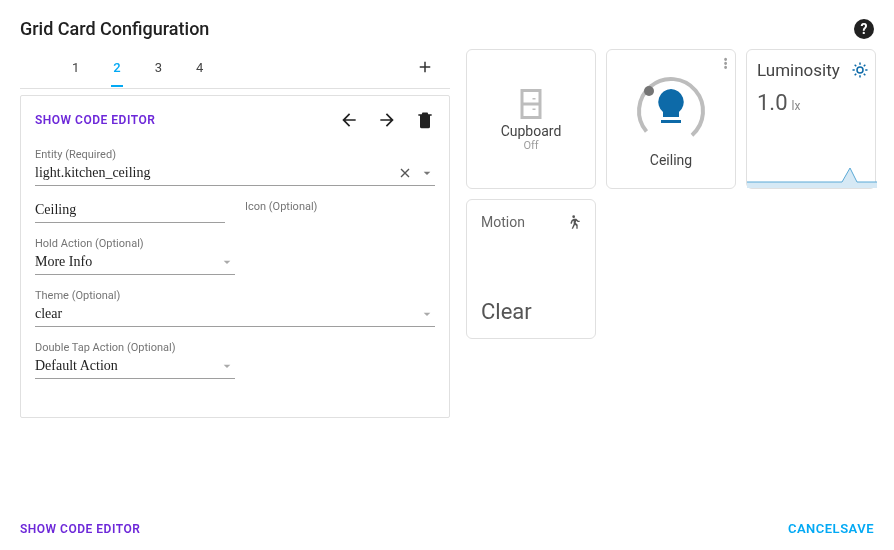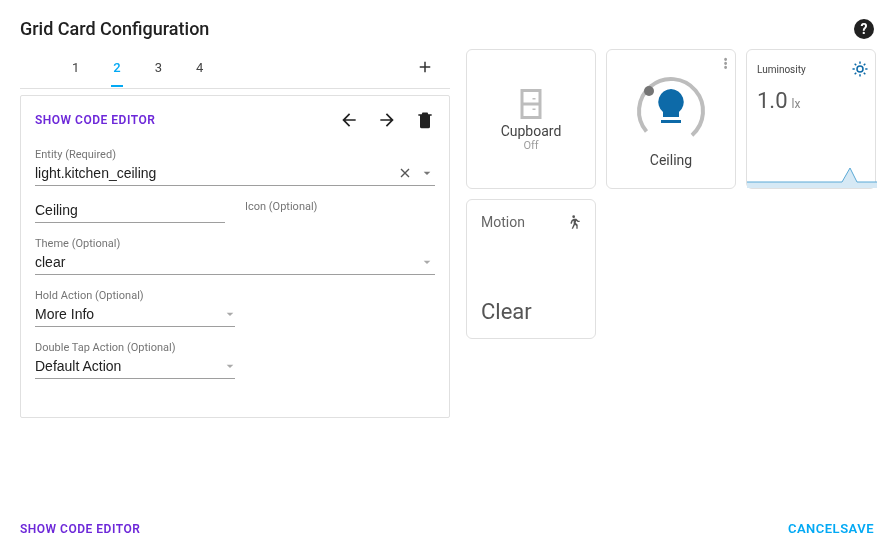--- a/index.html
+++ b/index.html
@@ -15,35 +15,35 @@
   .tab.active { color: #03a9f4; border-bottom: 2px solid #03a9f4; font-weight: 500; }
   .add-btn { margin-left: auto; font-size: 22px; color: #333; cursor: pointer; padding: 0 6px; }
   .panel { border: 1px solid #e0e0e0; border-radius: 2px; padding: 14px 14px 24px 14px; }
   .panel-top { display: flex; align-items: center; margin-bottom: 18px; }
   .show-code { color: #6d28d9; font-size: 12px; font-weight: 600; letter-spacing: 0.5px; cursor: pointer; text-transform: uppercase; }
   .panel-icons { margin-left: auto; display: flex; gap: 18px; align-items: center; }
   .panel-icons svg { width: 20px; height: 20px; cursor: pointer; }
   .field { margin-bottom: 14px; }
   .field-label { font-size: 11px; color: #757575; display: block; margin-bottom: 2px; }
   .field-input-row { display: flex; align-items: center; border-bottom: 1px solid #9e9e9e; padding-bottom: 2px; }
-  .field-input { border: none; outline: none; font-size: 14px; color: #212121; flex: 1; padding: 2px 0; background: transparent; font-family: Liberation Sans, sans-serif; }
+  .field-input { border: none; outline: none; font-size: 14px; color: #212121; flex: 1; padding: 2px 0; background: transparent; font-family: Liberation Serif, serif; }
   .field-icon { color: #555; margin-left: 6px; }
   .field-icon svg { width: 16px; height: 16px; display: block; }
   .row2 { display: flex; gap: 20px; }
   .row2 .field { flex: 1; }
   .preview { flex: 1; display: grid; grid-template-columns: repeat(3, 130px); grid-auto-rows: 140px; gap: 10px; align-content: start; }
   .card { border: 1px solid #e0e0e0; border-radius: 6px; padding: 10px; display: flex; flex-direction: column; align-items: center; justify-content: center; position: relative; }
   .card .dots { position: absolute; top: 8px; right: 8px; color: #9e9e9e; font-size: 14px; letter-spacing: -1px; line-height: 4px; }
   .card-title { font-size: 14px; color: #444; margin-top: 1px; }
   .card-sub { font-size: 11px; color: #9e9e9e; }
   .card-motion { align-items: flex-start; justify-content: flex-start; padding: 14px; }
   .card-motion .motion-top { display: flex; width: 100%; justify-content: space-between; align-items: center; color: #666; font-size: 14px; gap: 14px; }
   .card-motion .state { font-size: 22px; color: #555; margin-top: auto; }
   .card-lum { align-items: flex-start; justify-content: flex-start; padding: 10px 6px 0 10px; }
-  .lum-top { display: flex; width: 100%; align-items: center; font-size: 10px; color: #444; }
+  .lum-top { display: flex; width: 100%; align-items: center; font-size: 17px; color: #444; }
   .lum-top svg { margin-left: auto; }
   .lum-val { font-size: 22px; color: #555; margin-top: 10px; }
   .lum-unit { font-size: 12px; color: #888; margin-left: 4px; }
   .spark { position: absolute; bottom: 0; left: 0; right: 0; height: 30px; }
   .gauge-wrap { position: relative; width: 80px; height: 80px; }
   .bulb-on { color: #0d6aa8; }
   .footer { position: absolute; bottom: 0; left: 0; right: 0; display: flex; padding: 14px 20px; align-items: center; }
   .footer .show-code { font-size: 12px; }
   .footer-right { margin-left: auto; display: flex; }
   .footer-btn { color: #03a9f4; font-size: 13px; font-weight: 600; letter-spacing: 0.5px; cursor: pointer; text-transform: uppercase; }
@@ -109,36 +109,36 @@
         <div class="field">
           <div class="field-input-row">
             <input class="field-input" value="Ceiling" style="">
           </div>
         </div>
         <div class="field">
           <label class="field-label">Icon (Optional)</label>
         </div>
       </div>
 
+      <div class="field" style="width:50%">
+        <label class="field-label">Hold Action (Optional)</label>
+        <div class="field-input-row">
+          <input class="field-input" value="More Info" style="">
+          <span class="field-icon">
+              <svg viewBox="0 0 24 24">
+                <path fill="#aaa" d="M7 10l5 5 5-5z"></path>
+              </svg>
+            </span>
+        </div>
+      </div>
+
       <div class="field">
         <label class="field-label">Theme (Optional)</label>
         <div class="field-input-row">
           <input class="field-input" value="clear" style="">
-          <span class="field-icon">
-              <svg viewBox="0 0 24 24">
-                <path fill="#aaa" d="M7 10l5 5 5-5z"></path>
-              </svg>
-            </span>
-        </div>
-      </div>
-
-      <div class="field" style="width:50%">
-        <label class="field-label">Hold Action (Optional)</label>
-        <div class="field-input-row">
-          <input class="field-input" value="More Info" style="">
           <span class="field-icon">
               <svg viewBox="0 0 24 24">
                 <path fill="#aaa" d="M7 10l5 5 5-5z"></path>
               </svg>
             </span>
         </div>
       </div>
 
       <div class="field" style="width:50%">
         <label class="field-label">Double Tap Action (Optional)</label>

